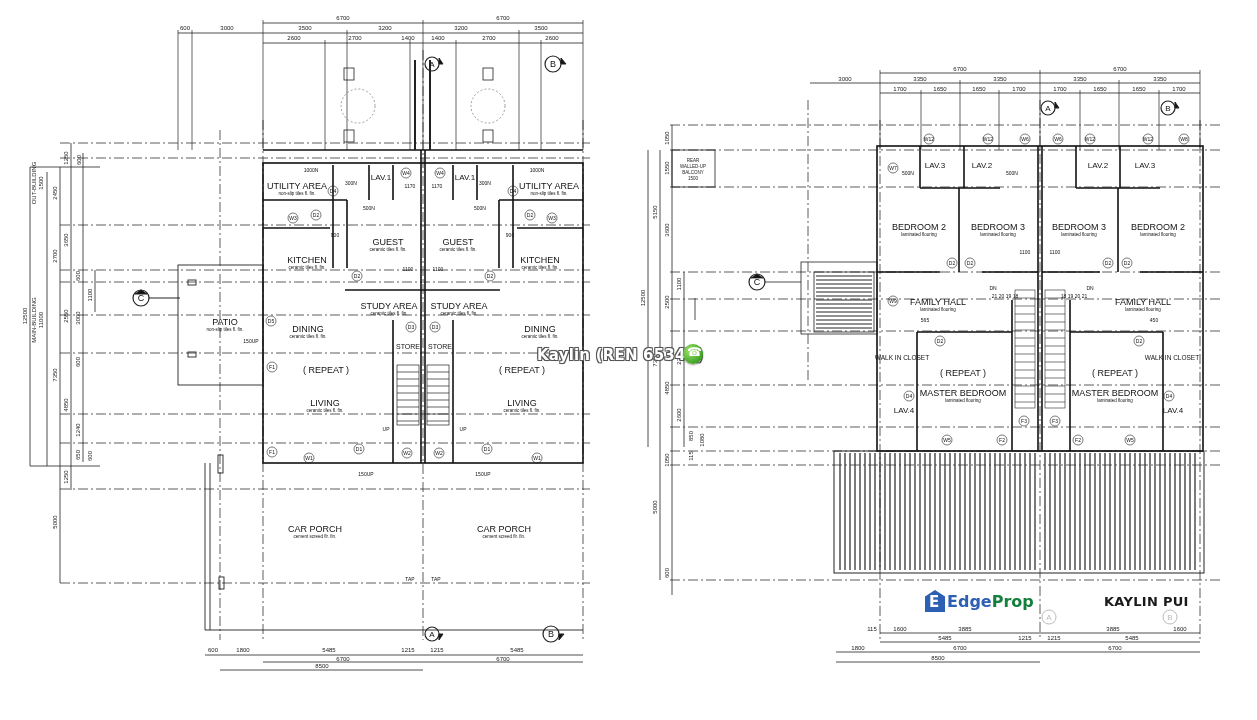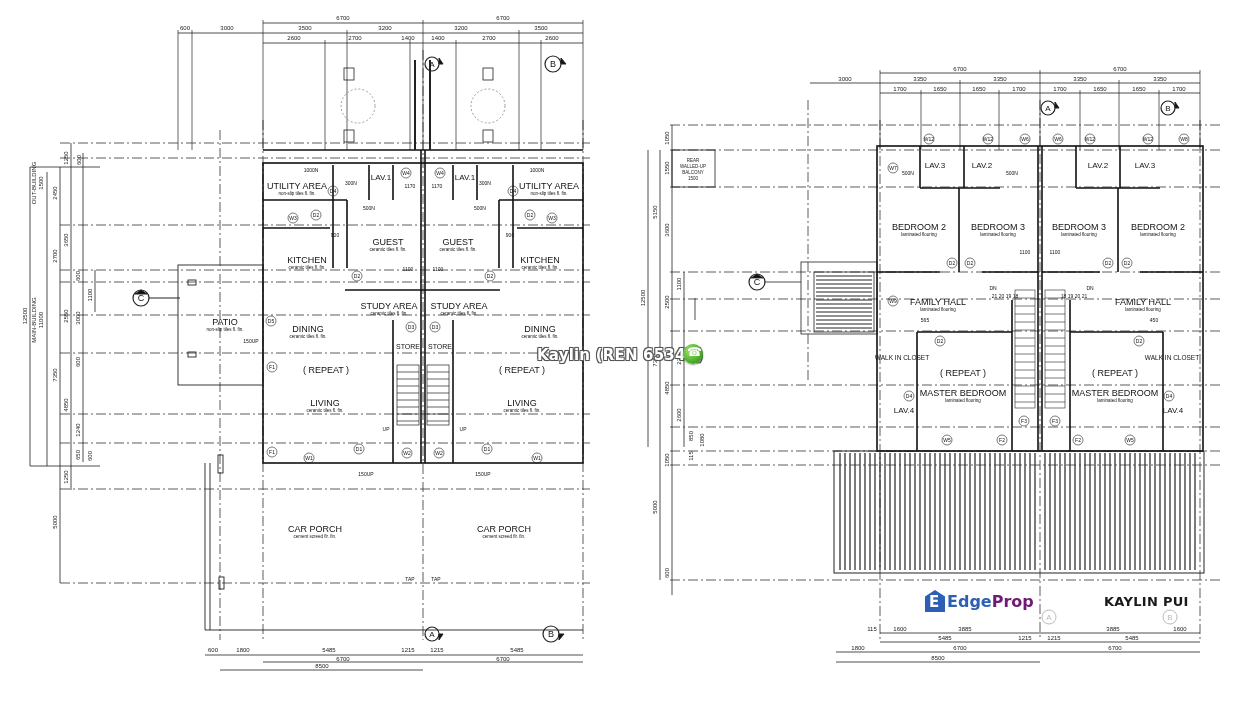--- a/index.html
+++ b/index.html
@@ -7,21 +7,21 @@
   svg { position:absolute; left:0; top:0; }
   .wm-agent { position:absolute; left:537px; top:346px; font-family:"DejaVu Sans", sans-serif; font-weight:bold; font-size:15px; color:#ffffff; letter-spacing:0.2px;
     text-shadow: -1px -1px 0 #555, 1px -1px 0 #555, -1px 1px 0 #555, 1px 1px 0 #555, 0 0 2px #333; white-space:nowrap; }
   .wm-phone { position:absolute; left:683px; top:344px; width:20px; height:20px; border-radius:50%; background:radial-gradient(circle at 35% 35%, #9be36a, #3fa323 70%); box-shadow:0 1px 2px rgba(0,0,0,0.4); }
   .wm-phone::after { content:"\260E"; position:absolute; left:4px; top:1px; font-size:12px; color:#fff; }
   .brand { position:absolute; left:925px; top:590px; display:flex; align-items:center; gap:2px; }
   .brand-mark { width:20px; height:22px; background:#2d5fb3; position:relative; clip-path: polygon(50% 0, 100% 30%, 100% 100%, 0 100%, 0 30%); }
   .brand-mark::after { content:"E"; position:absolute; left:4px; top:3px; color:#fff; font-weight:bold; font-size:15px; font-family:"DejaVu Sans", sans-serif; }
   .brand-text { font-family:"DejaVu Sans", sans-serif; font-weight:bold; font-size:16px; }
   .brand-a { color:#2d5fb3; }
-  .brand-b { color:#701a75; }
+  .brand-b { color:#15803d; }
   .agent-name { position:absolute; left:1104px; top:594px; font-family:"DejaVu Sans", sans-serif; font-weight:bold; font-size:13px; color:#1a1a1a; letter-spacing:0.3px; }
 </style>
 </head>
 <body>
 
 <svg width="1257" height="720" viewBox="0 0 1257 720" xmlns="http://www.w3.org/2000/svg" font-family="Liberation Sans, sans-serif" fill="none" stroke="#222" stroke-width="1">
 
   <g>
 
     <g stroke-width="0.8">

